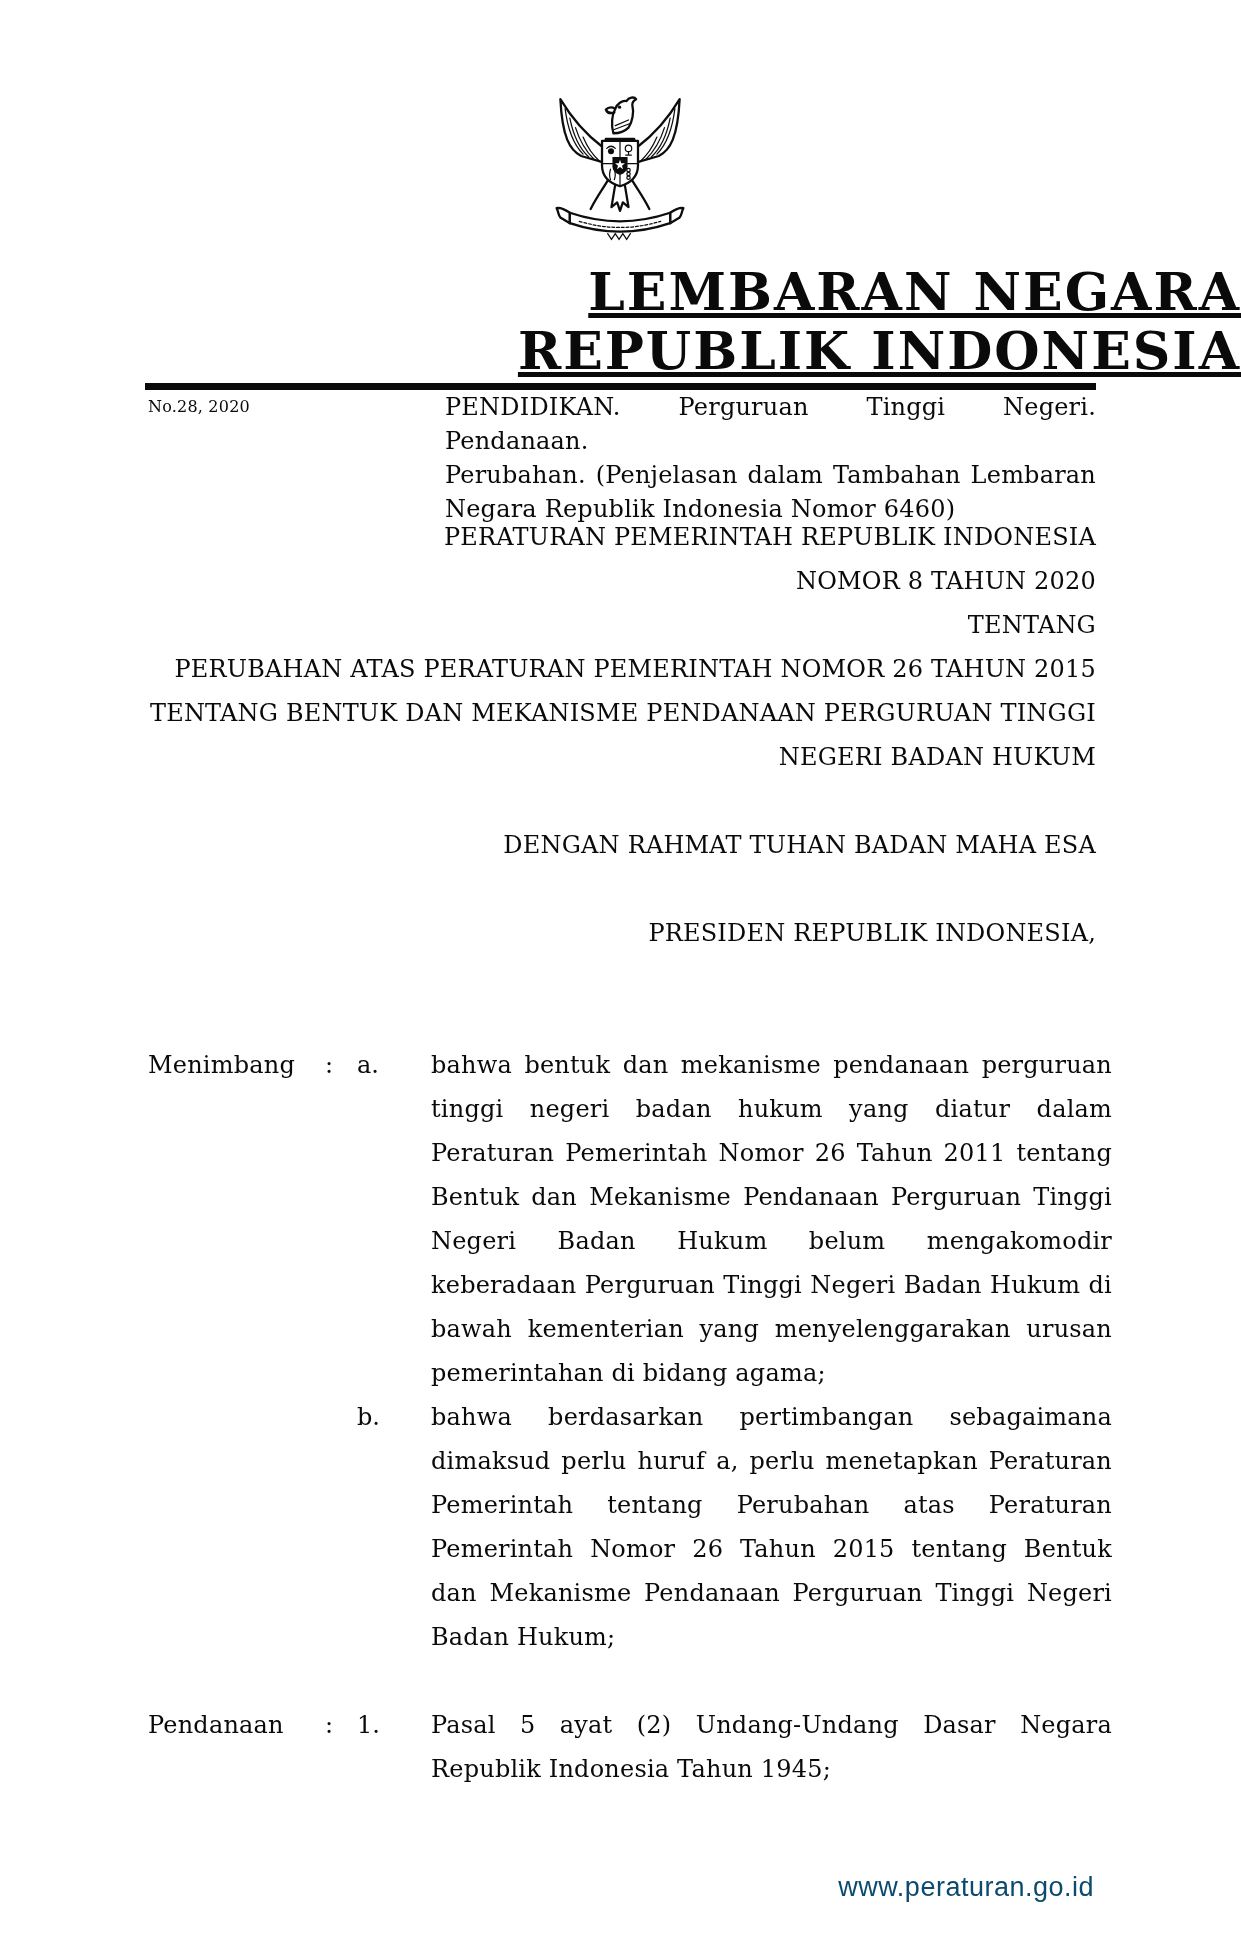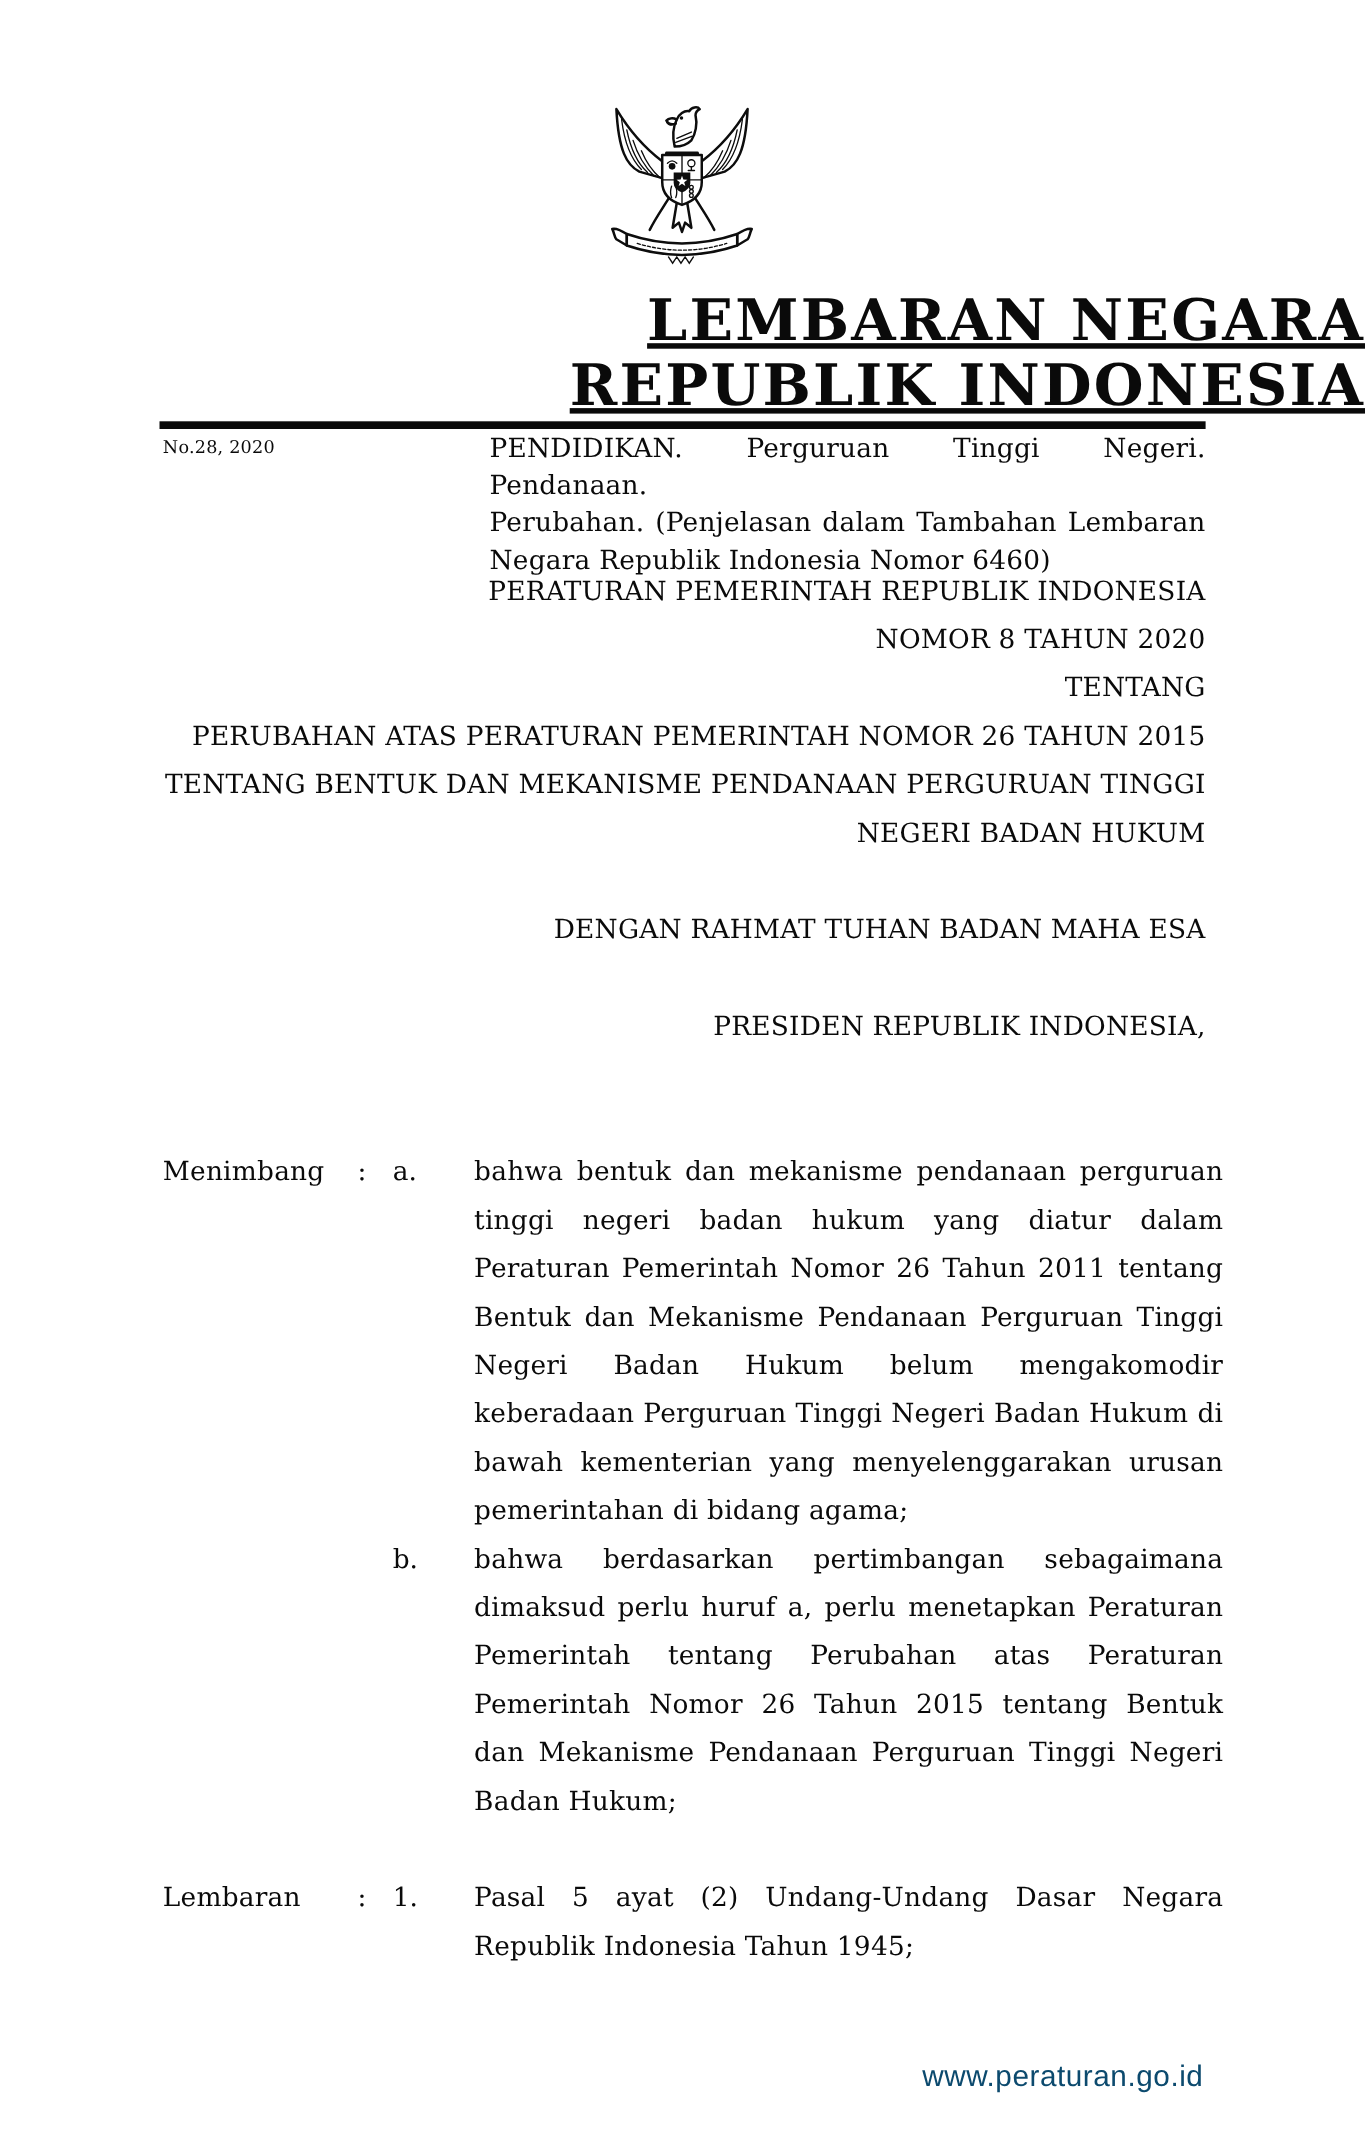--- a/index.html
+++ b/index.html
@@ -136,21 +136,21 @@
   <div class="hang-marker" style="top:1395px">b.</div>
   <div class="hang-text justified-lines" style="top:1395px">
       <div class="line">bahwa berdasarkan pertimbangan sebagaimana</div>
       <div class="line">dimaksud perlu huruf a, perlu menetapkan Peraturan</div>
       <div class="line">Pemerintah tentang Perubahan atas Peraturan</div>
       <div class="line">Pemerintah Nomor 26 Tahun 2015 tentang Bentuk</div>
       <div class="line">dan Mekanisme Pendanaan Perguruan Tinggi Negeri</div>
       <div class="line last">Badan Hukum;</div>
     </div>
 
-  <div class="hang-label" style="top:1703px">Lembaran</div>
+  <div class="hang-label" style="top:1703px">Pendanaan</div>
   <div class="hang-colon" style="top:1703px">:</div>
   <div class="hang-marker" style="top:1703px">1.</div>
   <div class="hang-text justified-lines" style="top:1703px">
       <div class="line">Pasal 5 ayat (2) Undang-Undang Dasar Negara</div>
       <div class="line last">Republik Indonesia Tahun 1945;</div>
     </div>
 
   <div class="footer-watermark">www.peraturan.go.id</div>
 
 </div>

